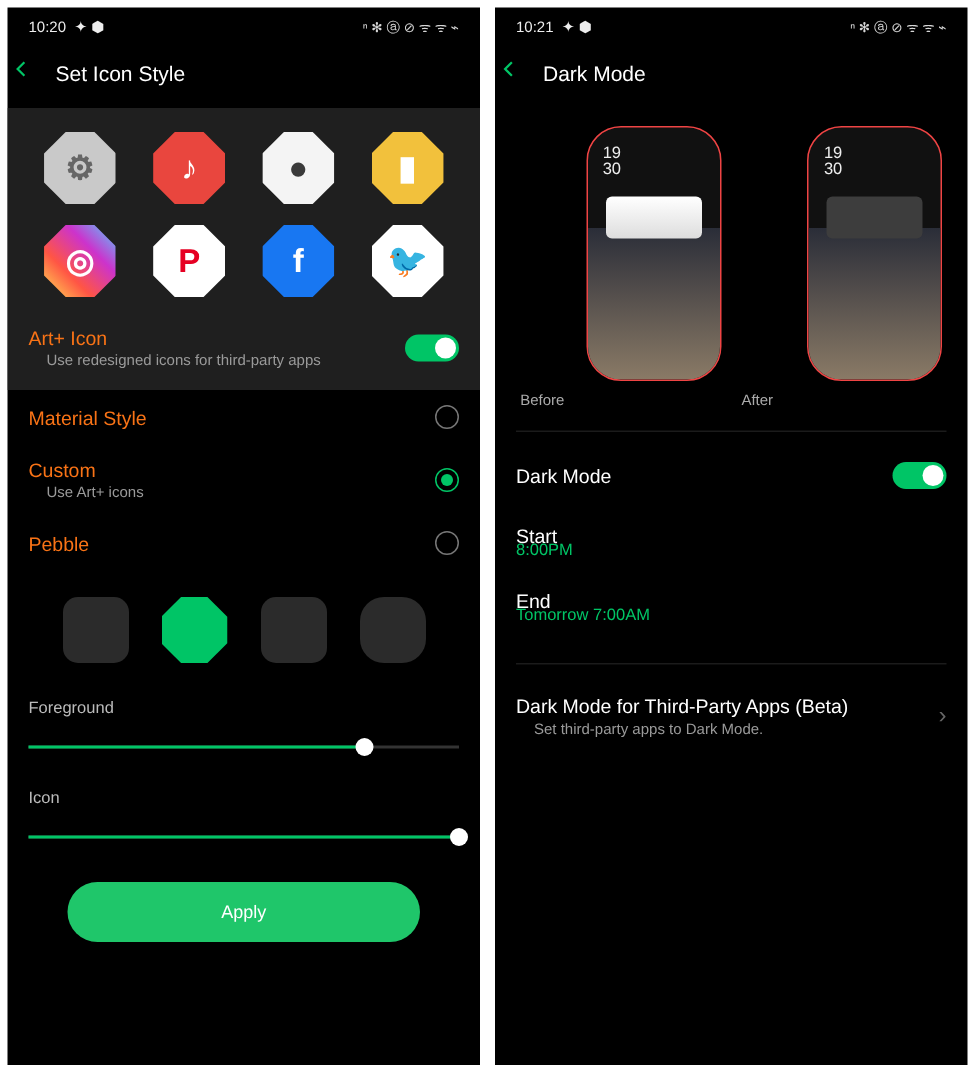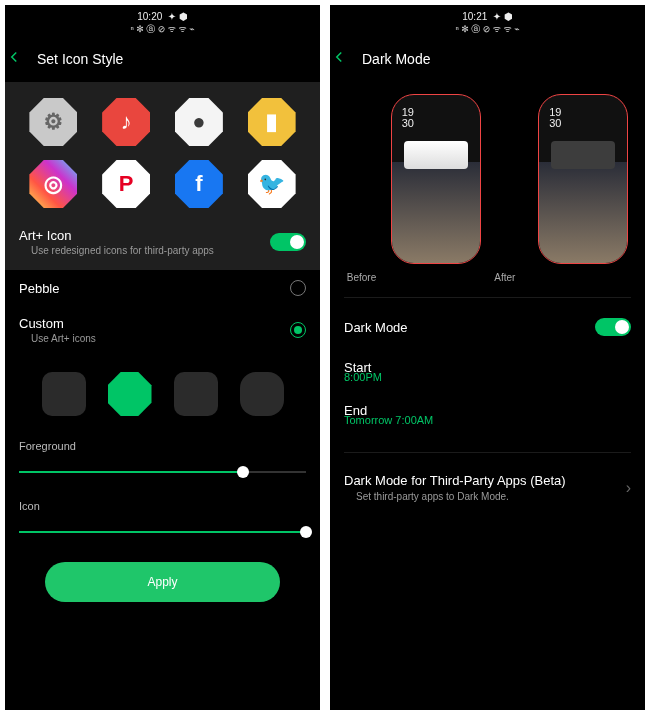--- a/index.html
+++ b/index.html
@@ -1,28 +1,28 @@
 <!DOCTYPE html>
 <html><head>
 <meta charset="utf-8">
 <style>
   * { box-sizing: border-box; margin: 0; padding: 0; }
   body { background: #fff; font-family: -apple-system, Helvetica, Arial, sans-serif; }
   .phones { display: flex; gap: 10px; padding: 5px; }
   .phone { width: 315px; height: 705px; background: #000; color: #eee; overflow: hidden; position: relative; }
-  .statusbar { display: flex; justify-content: flex-start; align-items: center; padding: 6px 14px 2px; font-size: 10px; color: #eee; flex-direction: column; }
+  .statusbar { display: flex; justify-content: space-between; align-items: center; padding: 6px 14px 2px; font-size: 10px; color: #eee; }
   .statusbar .right { display: flex; gap: 3px; align-items: center; font-size: 9px; opacity: .9; }
   .header { display: flex; align-items: center; gap: 14px; padding: 10px 0 12px; }
   .back-arrow svg { width: 18px; height: 18px; }
   .title { font-size: 14px; font-weight: 400; color: #fff; }
   .icon-grid-wrap { background: #1f1f1f; padding: 16px 12px 14px; }
   .icon-row { display: flex; justify-content: space-around; margin-bottom: 14px; }
   .app-icon { width: 48px; height: 48px; border-radius: 14px; display: flex; align-items: center; justify-content: center; }
   .app-icon.octagon { border-radius: 0; clip-path: polygon(30% 0,70% 0,100% 30%,100% 70%,70% 100%,30% 100%,0 70%,0 30%); }
-  .subhead { font-size: 13px; color: #ffffff; }
+  .subhead { font-size: 13px; color: #f97316; }
   .subdesc { font-size: 10px; color: #9a9a9a; margin-top: 2px; margin-left: 12px; }
   .row { display: flex; justify-content: space-between; align-items: center; padding: 10px 14px; }
   .toggle { width: 36px; height: 18px; border-radius: 9px; background: #3a3a3a; position: relative; }
   .toggle.on { background: #00c566; }
   .toggle .knob { position: absolute; width: 14px; height: 14px; border-radius: 50%; background: #fff; top: 2px; left: 2px; }
   .toggle.on .knob { left: auto; right: 2px; }
   .radio { width: 16px; height: 16px; border: 1.5px solid #777; border-radius: 50%; display: flex; align-items: center; justify-content: center; }
   .radio.on { border-color: #00c566; }
   .radio.on::after { content: ""; width: 8px; height: 8px; background: #00c566; border-radius: 50%; }
   .shape-row { display: flex; justify-content: center; gap: 22px; padding: 18px 0 10px; }
@@ -91,30 +91,36 @@
         </div>
         <div class="toggle on">
             <div class="knob"></div>
           </div>
       </div>
     </div>
 
     <div id="style-list">
         <div class="row">
           <div>
-            <div class="subhead">Pebble</div>
+            <div class="subhead">Material Style</div>
           </div>
           <div class="radio "></div>
         </div>
         <div class="row">
           <div>
             <div class="subhead">Custom</div>
             <div class="subdesc">Use Art+ icons</div>
           </div>
           <div class="radio on"></div>
+        </div>
+        <div class="row">
+          <div>
+            <div class="subhead">Pebble</div>
+          </div>
+          <div class="radio "></div>
         </div>
       </div>
 
     <div class="shape-row">
       <div class="shape rounded"></div>
       <div class="shape octagon selected"></div>
       <div class="shape rounded"></div>
       <div class="shape rounded" style="border-radius:16px"></div>
     </div>
 

